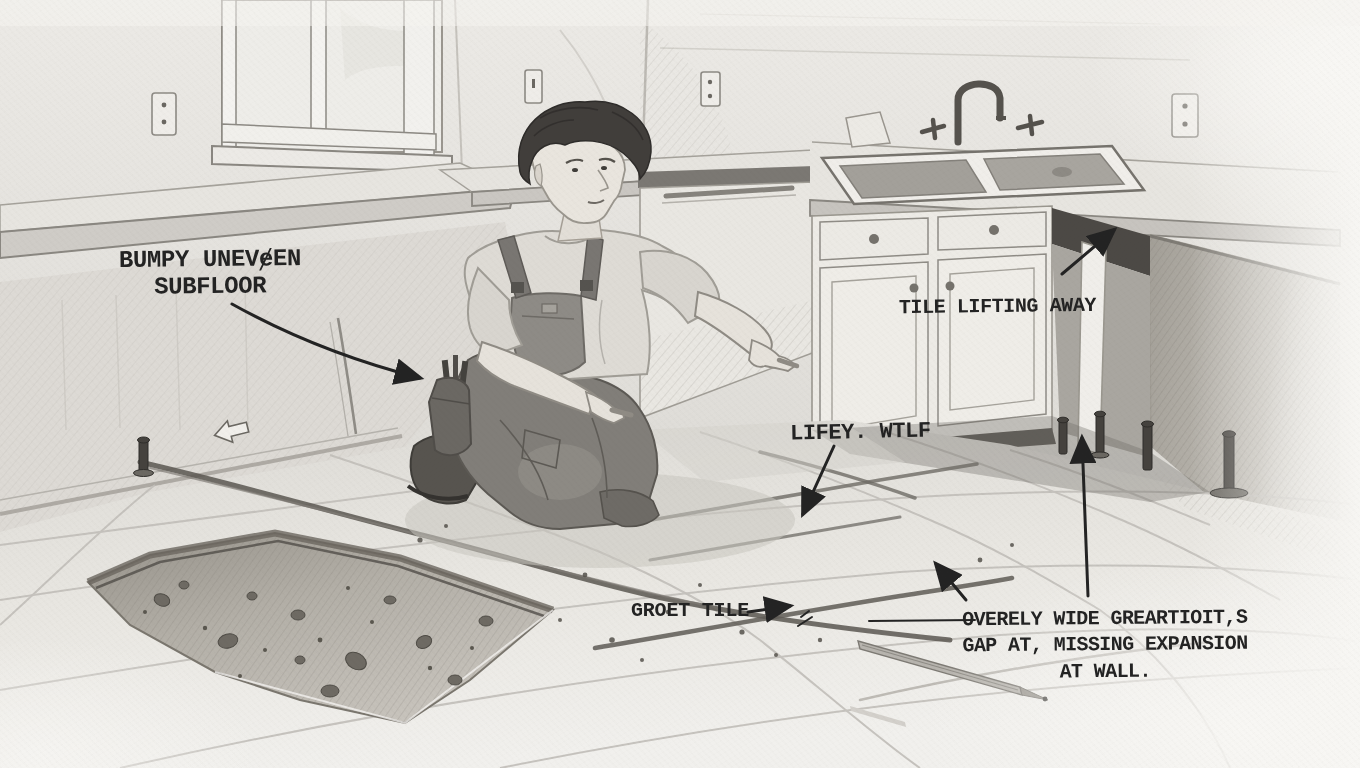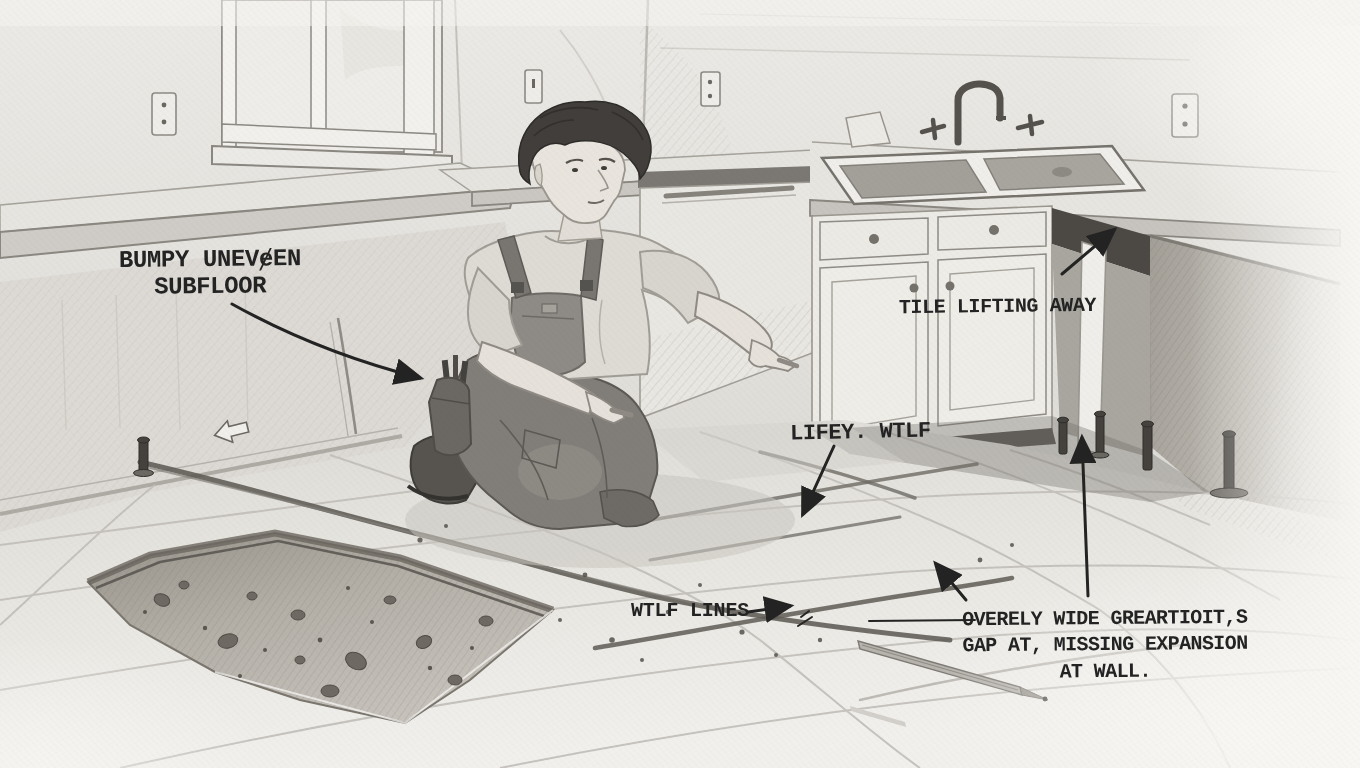--- a/index.html
+++ b/index.html
@@ -379,21 +379,21 @@
 
 <div class="label lbl-tile">
   <span>TILE LIFTING AWAY</span>
 </div>
 
 <div class="label lbl-lifey">
   <span>LIFEY. WTLF</span>
 </div>
 
 <div class="label lbl-groet">
-  <span>WTLF LINES</span>
+  <span>GROET TILE</span>
 </div>
 
 <div class="label lbl-gap">
   <span class="ln">OVERELY WIDE GREARTIOIT,S</span>
   <span class="ln">GAP AT, MISSING EXPANSION</span>
   <span class="ln">AT WALL.</span>
 </div>
 
 <div class="grain"></div>
 </div>

